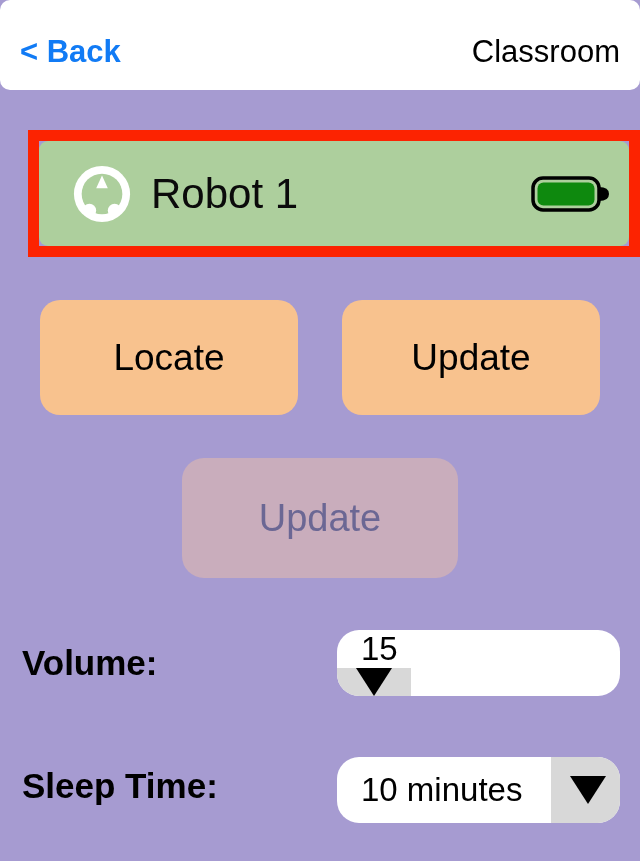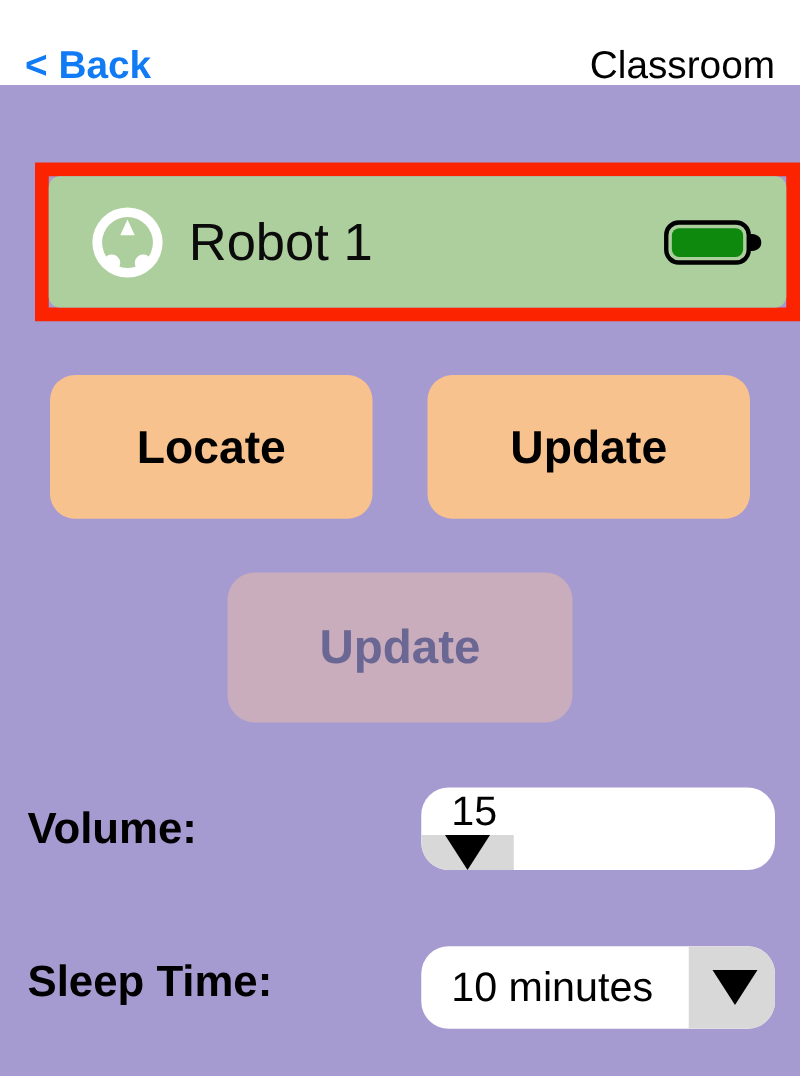--- a/index.html
+++ b/index.html
@@ -18,22 +18,23 @@
   html,body{ width:640px; height:861px; }
   body{
     position:relative;
     background:var(--background);
     font-family:"Liberation Sans","DejaVu Sans",sans-serif;
     overflow:hidden;
   }
 
   
   .topbar{
-    position:absolute; top:0; left:0; width:640px; height:68px;
+    position:absolute; top:0; left:0; width:640px; height:90px;
     background:#ffffff;
+    border-radius:10px;
   }
   .back-btn{
     position:absolute; left:20px; top:0; height:90px;
     display:flex; align-items:center; padding-top:14px;
     font-size:31px; font-weight:bold; color:var(--back-link-blue);
     background:none; border:none; cursor:pointer;
     font-family:inherit;
   }
   .topbar-title{
     position:absolute; right:20px; top:0; height:90px;
@@ -60,21 +61,21 @@
     margin-left:18px;
     font-size:42px; color:var(--text-black);
   }
   .battery-icon{ margin-left:auto; margin-right:18px; flex:0 0 auto; }
 
   
   .pill-btn{
     position:absolute;
     display:flex; align-items:center; justify-content:center;
     border:none; cursor:pointer;
-    font-family:inherit; font-weight:bold;
+    font-family:inherit; font-weight:normal;
   }
   .locate-btn,.rename-btn{
     top:300px; width:258px; height:115px;
     border-radius:20px;
     background:var(--button-orange);
     color:#000; font-size:37px;
   }
   .locate-btn{ left:40px; }
   .rename-btn{ left:342px; }
   .update-btn{

